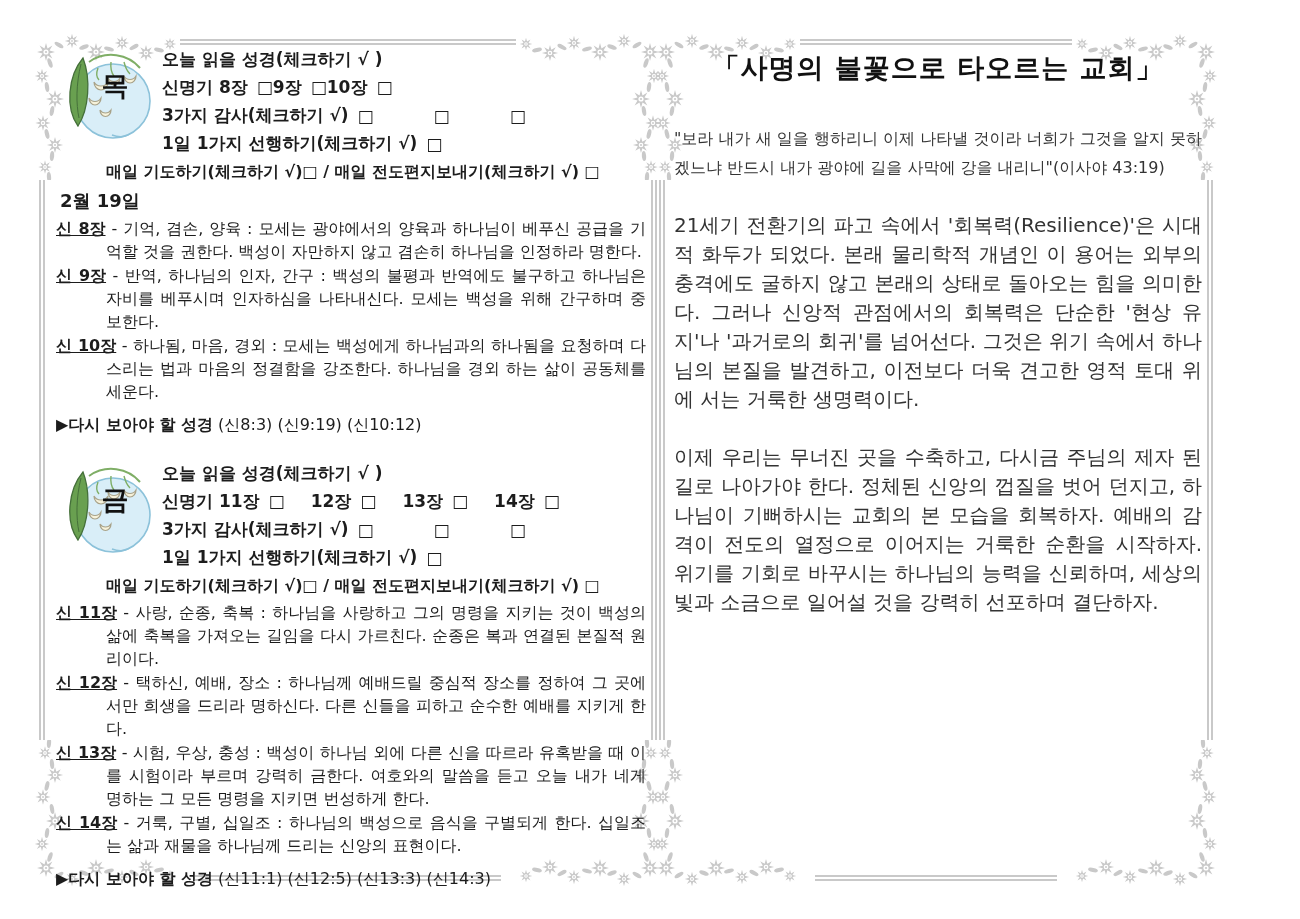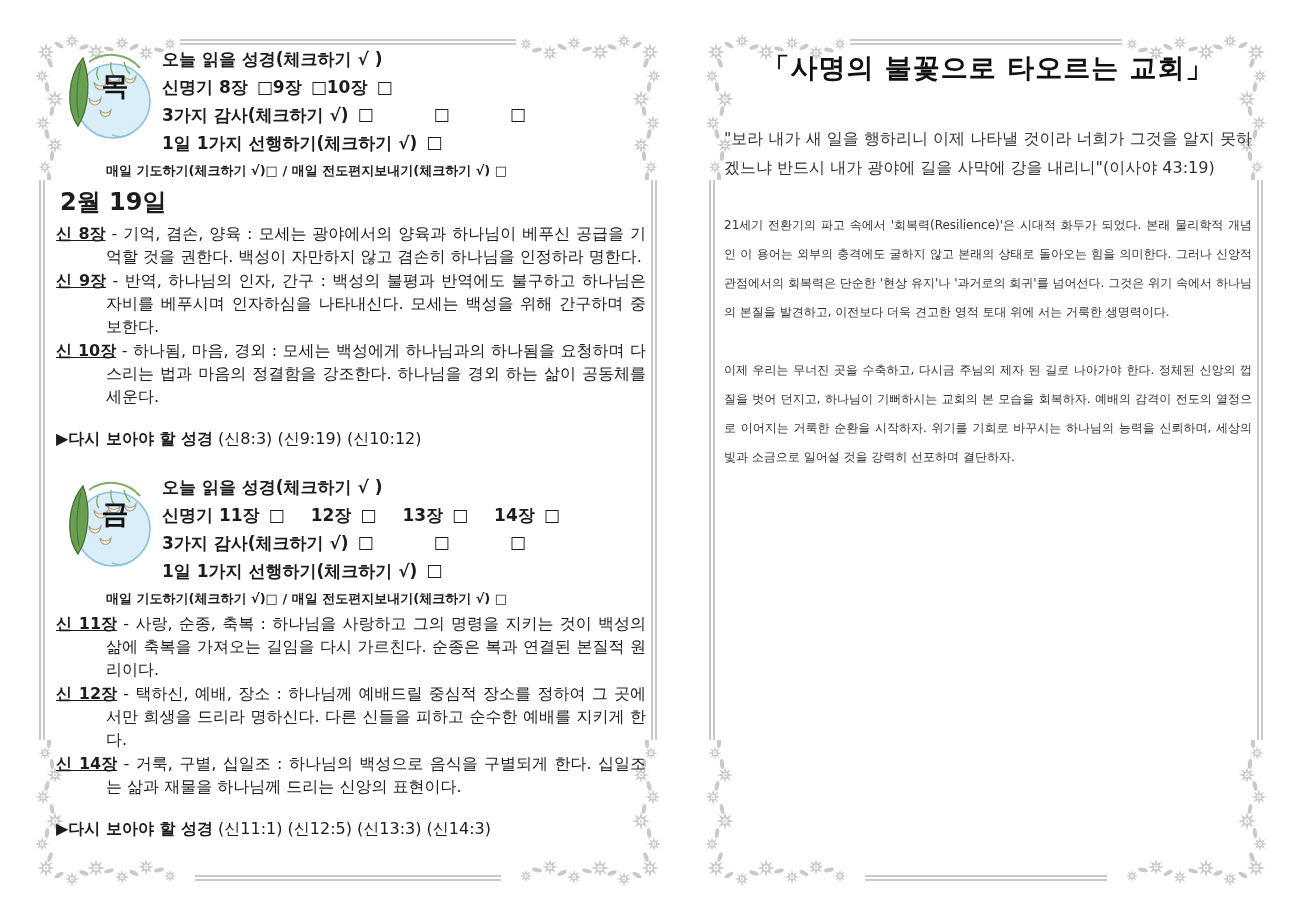--- a/index.html
+++ b/index.html
@@ -3,62 +3,62 @@
 <meta charset="utf-8">
 <style>
   html,body { margin:0; padding:0; }
   body {
     width:1300px; height:919px; position:relative; background:#ffffff;
     font-family:"DejaVu Sans","Liberation Sans",sans-serif; color:#1c1c1c;
     overflow:hidden;
   }
   .page { position:absolute; top:30px; height:860px; overflow:hidden; }
   #pageL { left:30px;  width:636px; }
-  #pageR { left:700px; width:572px; }
+  #pageR { left:650px; width:572px; }
 
   
   .hline, .vline { position:absolute; box-sizing:border-box; }
   .hline { height:6px; border-top:2px solid #c9c9c9; border-bottom:2px solid #c9c9c9; }
   .vline { width:6px;  border-left:2px solid #c9c9c9; border-right:2px solid #c9c9c9; }
   .hline.top    { top:9px;  left:150px; right:150px; }
   .hline.bottom { bottom:9px; left:165px; right:165px; }
   .vline.left   { left:9px;  top:150px; bottom:150px; }
   .vline.right  { right:9px; top:150px; bottom:150px; }
   .corner { position:absolute; width:150px; height:150px; }
   .corner.tl { top:0; left:0; }
   .corner.tr { top:0; right:0; transform:scaleX(-1); }
   .corner.bl { bottom:0; left:0; transform:scaleY(-1); }
   .corner.br { bottom:0; right:0; transform:scale(-1,-1); }
 
   
   .contentL { position:absolute; left:26px; right:20px; top:16px; }
   .check-area { display:flex; }
   .badge-wrap { width:106px; flex:none; }
   .check-lines { padding-top:2px; font-weight:bold; font-size:17px; }
-  .check-lines .row { display:flex; align-items:flex-start; margin-bottom:5px; white-space:nowrap; }
+  .check-lines .row { display:flex; align-items:center; margin-bottom:5px; white-space:nowrap; }
   .box { font-weight:normal; margin-left:9px; }
   .row.reading .item { margin-right:0; }
   .s1 .row.reading .item + .item { }
   .s2 .row.reading .item + .item { margin-left:26px; }
   .row.thanks .box + .box { margin-left:60px; }
-  .daily-line { font-weight:bold; font-size:13px; margin:2px 0 4px 50px; white-space:nowrap; }
-  .date-label { font-weight:bold; font-size:24px; margin:6px 0 4px 4px; }
+  .daily-line { font-weight:bold; font-size:16px; margin:2px 0 4px 50px; white-space:nowrap; }
+  .date-label { font-weight:bold; font-size:18px; margin:6px 0 4px 4px; }
   .entry { font-size:16px; line-height:23px; padding-left:50px; text-indent:-50px;
            text-align:justify; margin-bottom:1px; }
   .entry .ref { font-weight:bold; text-decoration:underline; }
-  .review { font-size:16px; line-height:23px; margin-top:19px; }
+  .review { font-size:16px; line-height:23px; margin-top:10px; }
   .review .rlabel { font-weight:bold; }
   .section + .section { margin-top:24px; }
 
   
   .contentR { position:absolute; left:24px; right:20px; top:20px; color:#333; }
   .article-title { text-align:center; font-size:27px; font-weight:bold; color:#111;
                    letter-spacing:1px; white-space:nowrap; }
   .verse { margin-top:38px; font-size:16px; line-height:29px; text-align:justify; }
-  .para  { margin-top:29px; font-size:12px; line-height:29px; text-align:justify;
+  .para  { margin-top:29px; font-size:20px; line-height:29px; text-align:justify;
            white-space:pre-line; }
 </style>
 </head>
 <body>
 
 <svg width="0" height="0" style="position:absolute" aria-hidden="true">
   <defs>
     <g id="flw">
       <path d="M9,0 L3.5,1.5 L6.4,6.4 L1.5,3.5 L0,9 L-1.5,3.5 L-6.4,6.4 L-3.5,1.5 L-9,0 L-3.5,-1.5 L-6.4,-6.4 L-1.5,-3.5 L0,-9 L1.5,-3.5 L6.4,-6.4 L3.5,-1.5 Z" fill="#c9c9c9"></path>
       <circle r="2.6" fill="#ffffff"></circle>
@@ -192,20 +192,21 @@
           </div>
           <div class="row">
             <span>1일 1가지 선행하기(체크하기 √)</span>
             <span class="box">□</span>
           </div>
         </div>
       </div>
       <div class="daily-line">매일 기도하기(체크하기 √)□ / 매일 전도편지보내기(체크하기 √) □</div>
       <div class="entry"><span class="ref">신 11장</span><span> - 사랑, 순종, 축복 : 하나님을 사랑하고 그의 명령을 지키는 것이 백성의 삶에 축복을 가져오는 길임을 다시 가르친다. 순종은 복과 연결된 본질적 원리이다.</span></div>
       <div class="entry"><span class="ref">신 12장</span><span> - 택하신, 예배, 장소 : 하나님께 예배드릴 중심적 장소를 정하여 그 곳에서만 희생을 드리라 명하신다. 다른 신들을 피하고 순수한 예배를 지키게 한다.</span></div>
+      <div class="entry"><span class="ref">신 13장</span><span> - 시험, 우상, 충성 : 백성이 하나님 외에 다른 신을 따르라 유혹받을 때 이를 시험이라 부르며 강력히 금한다. 여호와의 말씀을 듣고 오늘 내가 네게 명하는 그 모든 명령을 지키면 번성하게 한다.</span></div>
       <div class="entry"><span class="ref">신 14장</span><span> - 거룩, 구별, 십일조 : 하나님의 백성으로 음식을 구별되게 한다. 십일조는 삶과 재물을 하나님께 드리는 신앙의 표현이다.</span></div>
       <div class="review"><span class="rlabel">▶다시 보아야 할 성경</span><span> (신11:1) (신12:5) (신13:3) (신14:3)</span></div>
     </div>
   </div>
 </div>
 
 <div class="page" id="pageR">
   <div class="hline top"></div>
   <div class="hline bottom"></div>
   <div class="vline left"></div>

